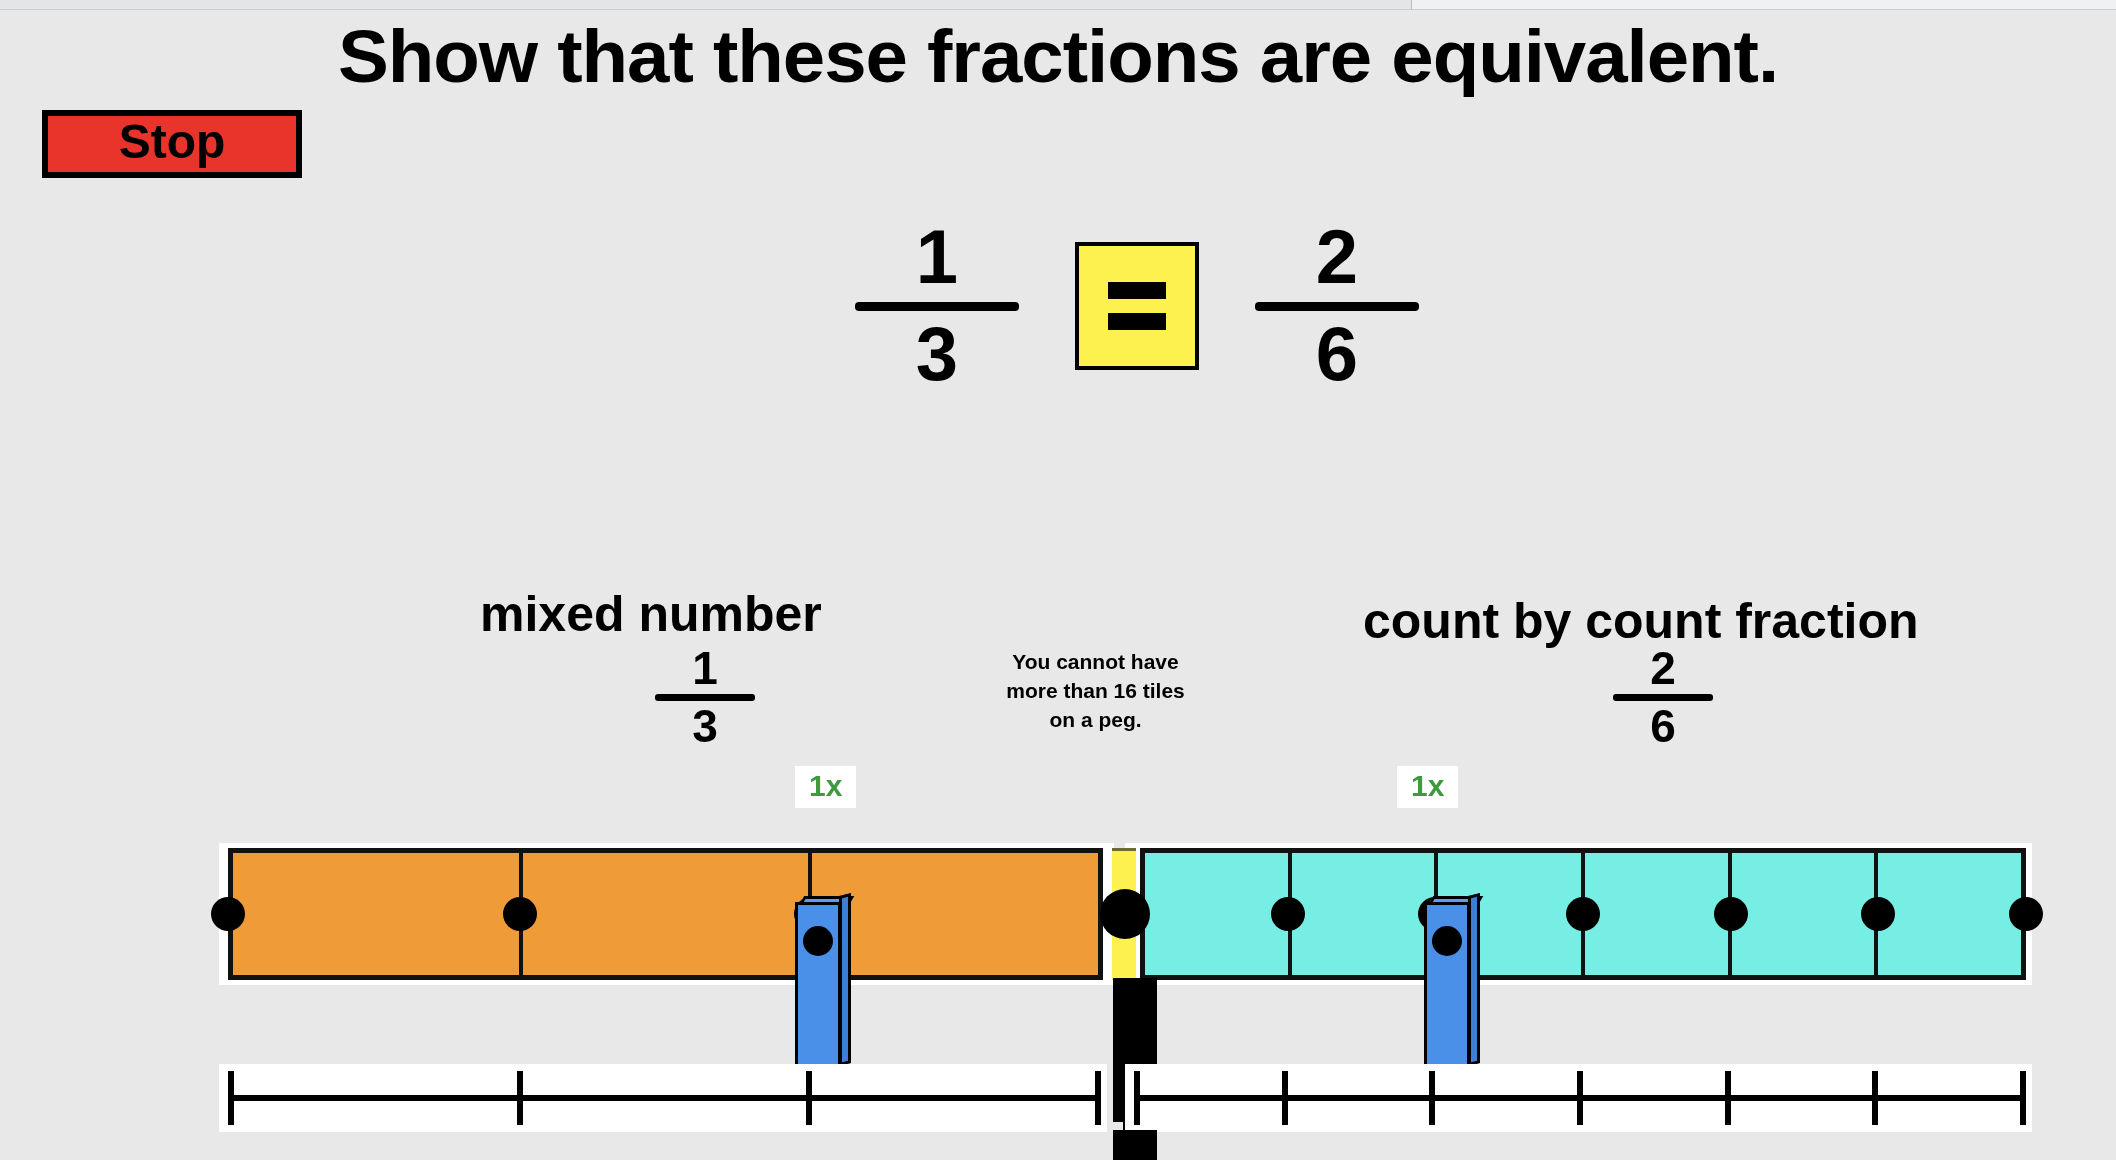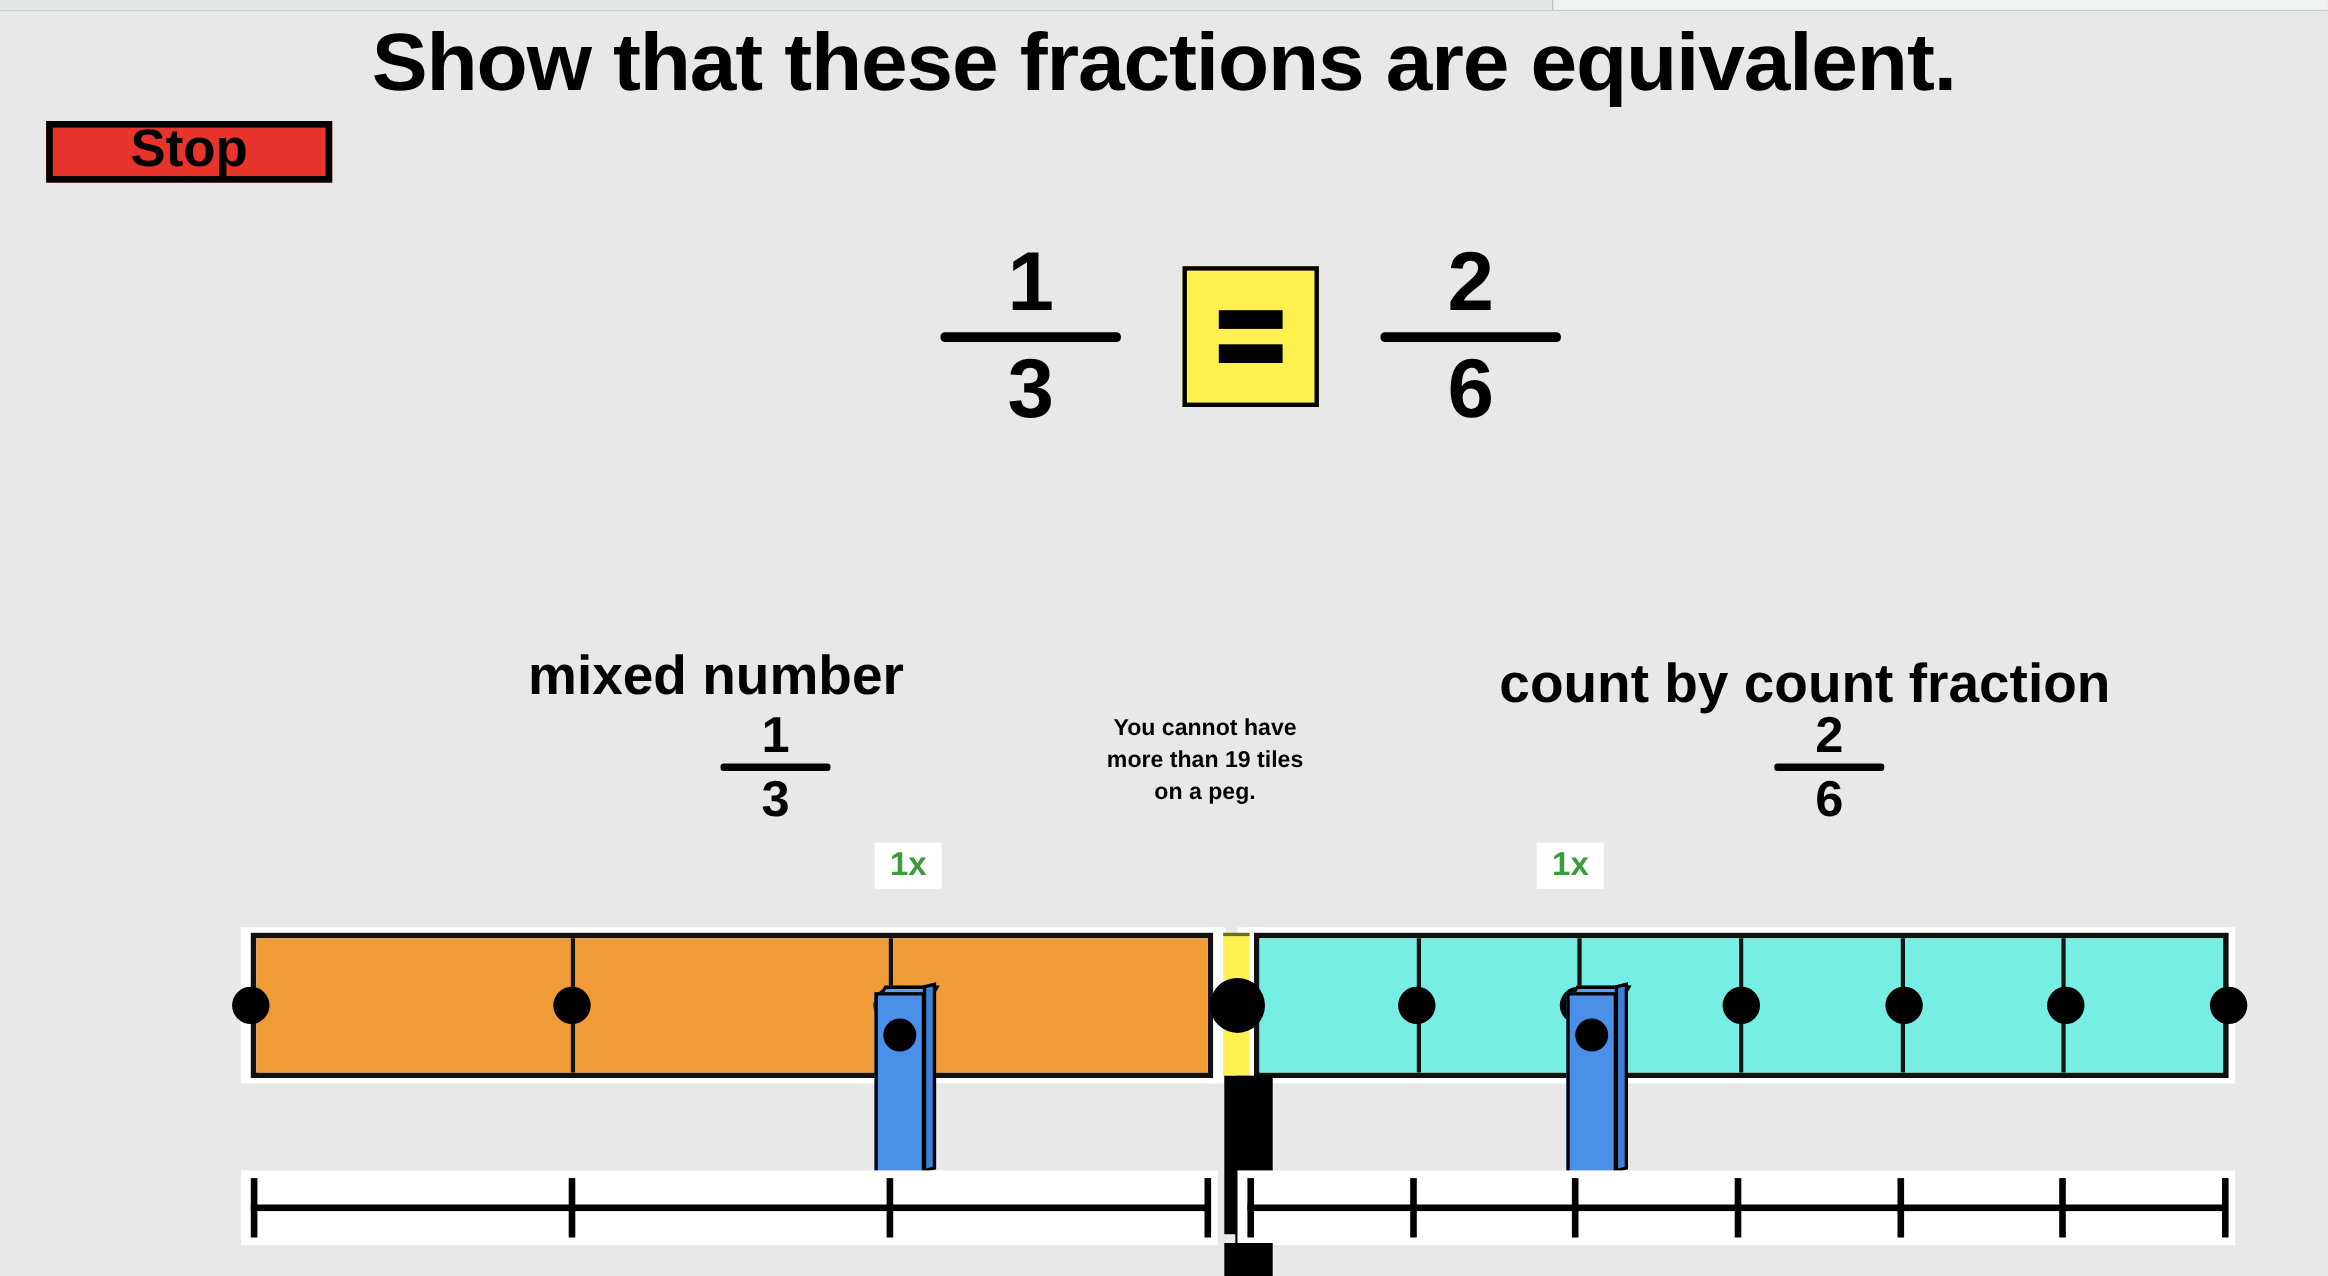--- a/index.html
+++ b/index.html
@@ -44,21 +44,21 @@
     letter-spacing: -1px;
     color: #000;
     white-space: nowrap;
     transform: scaleX(1.03);
   }
 
   
   #stop-button {
     position: absolute;
     left: 42px; top: 110px;
-    width: 260px; height: 56px;
+    width: 260px; height: 68px;
     background: #e8342a;
     border: 6px solid #000;
     box-sizing: border-box;
     display: flex;
     align-items: center;
     justify-content: center;
     cursor: pointer;
   }
   #stop-button span {
     font-size: 48px;
@@ -340,21 +340,21 @@
   <span>3</span>
 </div>
 <div class="small-frac" id="right-frac">
   <span>2</span>
   <span class="bar"></span>
   <span>6</span>
 </div>
 
 <div id="peg-warning">
   <div>You cannot have</div>
-  <div>more than 19 tiles</div>
+  <div>more than 16 tiles</div>
   <div>on a peg.</div>
 </div>
 
 <div class="mult-badge" id="left-badge">1x</div>
 <div class="mult-badge" id="right-badge">1x</div>
 
 <div id="board">
   <div class="bar-white" id="left-white"></div>
   <div class="bar-white" id="right-white"></div>
 

